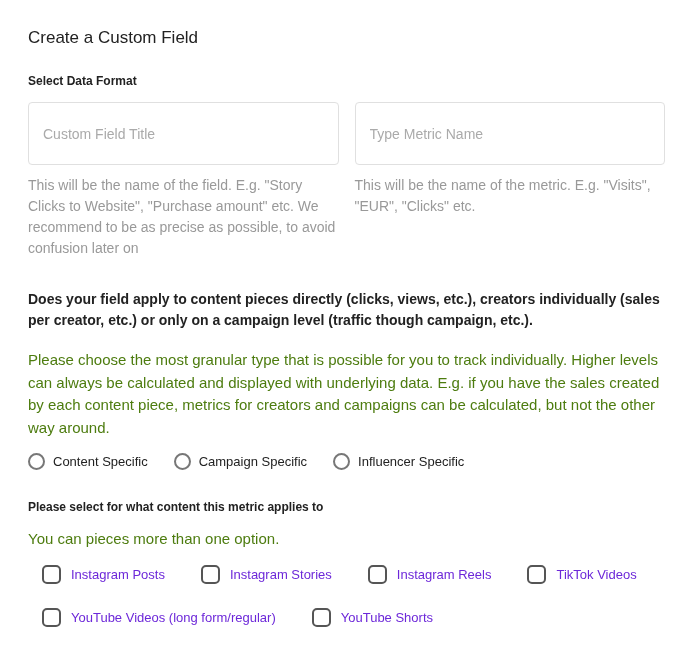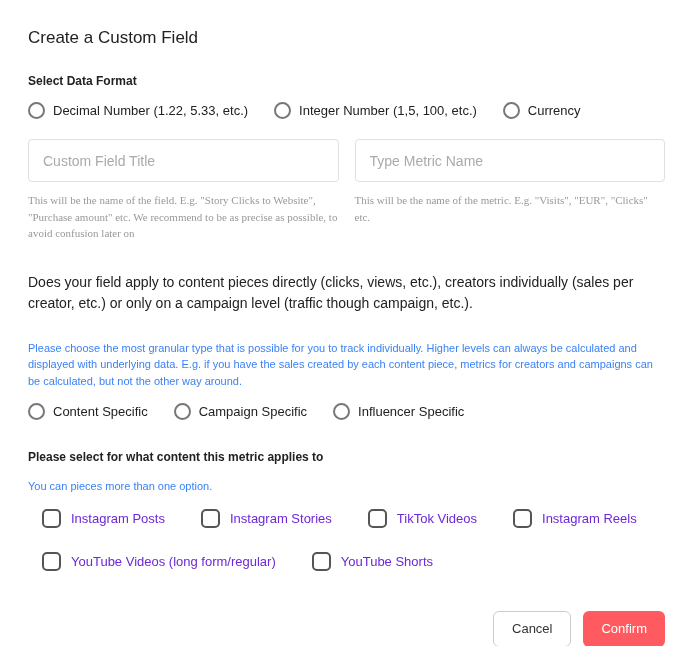--- a/index.html
+++ b/index.html
@@ -15,22 +15,22 @@
   font-size: 17px;
   font-weight: 400;
   margin-bottom: 26px;
 }
 .section-heading {
   font-size: 12px;
   font-weight: 700;
   margin-bottom: 14px;
 }
 .section-sub {
-  font-size: 11px;
-  color: #3b82f6;
+  font-size: 15px;
+  color: #4d7c0f;
   line-height: 1.5;
   margin-bottom: 14px;
 }
 .radio-row {
   display: flex;
   gap: 26px;
   margin-bottom: 20px;
   flex-wrap: wrap;
 }
 .radio-option {
@@ -52,37 +52,36 @@
 .inputs-row {
   display: flex;
   gap: 16px;
   margin-bottom: 10px;
 }
 .input-col {
   flex: 1;
 }
 .text-input {
   width: 100%;
-  height: 43px;
+  height: 63px;
   border: 1px solid #e0e0e0;
   border-radius: 4px;
   padding: 0 14px;
   font-size: 14px;
   color: #000000;
   outline: none;
 }
 .text-input::placeholder {
   color: #aaa;
 }
 .help-text {
-  font-size: 11px;
+  font-size: 14px;
   color: #999;
   line-height: 1.5;
   margin-top: 10px;
-  font-family: Liberation Serif, serif;
 }
 .section {
   margin-top: 30px;
 }
 .checkbox-grid {
   display: flex;
   flex-wrap: wrap;
   gap: 24px 36px;
   margin-top: 8px;
   padding-left: 14px;
@@ -125,46 +124,32 @@
   border: 1px solid #ccc;
   color: #333;
 }
 .btn-confirm {
   background: #ff5a5f;
   border: none;
   color: #fff;
 }
 .q-heading {
   font-size: 14px;
-  font-weight: 400;
+  font-weight: 700;
   line-height: 1.5;
-  margin-bottom: 26px;
+  margin-bottom: 18px;
 }
 </style>
 </head>
 <body>
 
 <div class="title">Create a Custom Field</div>
 
 <div>
   <div class="section-heading">Select Data Format</div>
-  <div class="radio-row">
-    <label class="radio-option">
-      <span class="radio-ring"></span>
-      <span>Decimal Number (1.22, 5.33, etc.)</span>
-    </label>
-    <label class="radio-option">
-      <span class="radio-ring"></span>
-      <span>Integer Number (1,5, 100, etc.)</span>
-    </label>
-    <label class="radio-option">
-      <span class="radio-ring"></span>
-      <span>Currency</span>
-    </label>
-  </div>
 </div>
 
 <div class="inputs-row">
   <div class="input-col">
     <input type="text" class="text-input" placeholder="Custom Field Title" style="">
     <div class="help-text">This will be the name of the field. E.g. "Story Clicks to Website", "Purchase amount" etc. We recommend to be as precise as possible, to avoid confusion later on</div>
   </div>
   <div class="input-col">
     <input type="text" class="text-input" placeholder="Type Metric Name" style="">
     <div class="help-text">This will be the name of the metric. E.g. "Visits", "EUR", "Clicks" etc.</div>
@@ -197,25 +182,25 @@
     <label class="checkbox-item">
       <span class="checkbox-box"></span>
       <span>Instagram Posts</span>
     </label>
     <label class="checkbox-item">
       <span class="checkbox-box"></span>
       <span>Instagram Stories</span>
     </label>
     <label class="checkbox-item">
       <span class="checkbox-box"></span>
+      <span>Instagram Reels</span>
+    </label>
+    <label class="checkbox-item">
+      <span class="checkbox-box"></span>
       <span>TikTok Videos</span>
-    </label>
-    <label class="checkbox-item">
-      <span class="checkbox-box"></span>
-      <span>Instagram Reels</span>
     </label>
     <label class="checkbox-item">
       <span class="checkbox-box"></span>
       <span>YouTube Videos (long form/regular)</span>
     </label>
     <label class="checkbox-item">
       <span class="checkbox-box"></span>
       <span>YouTube Shorts</span>
     </label>
   </div>

